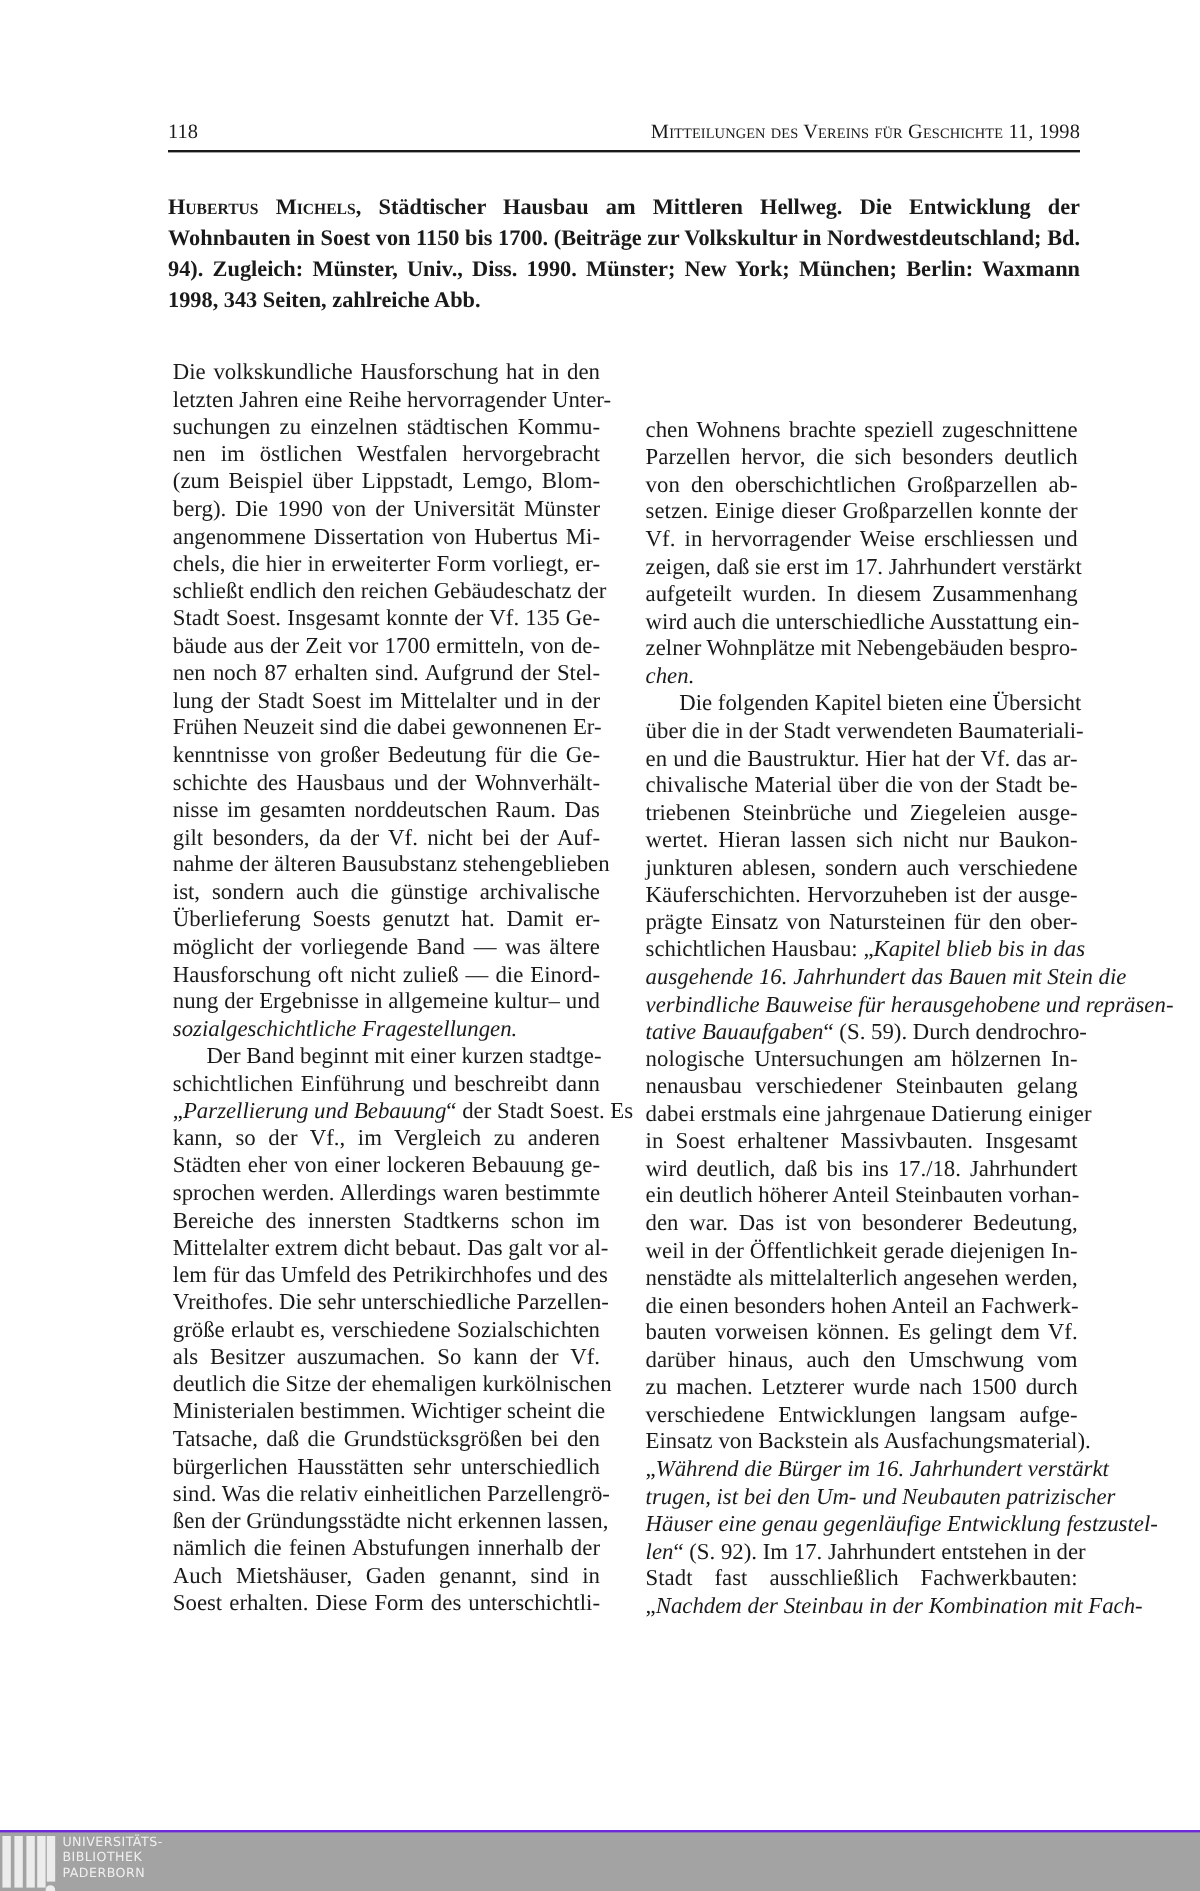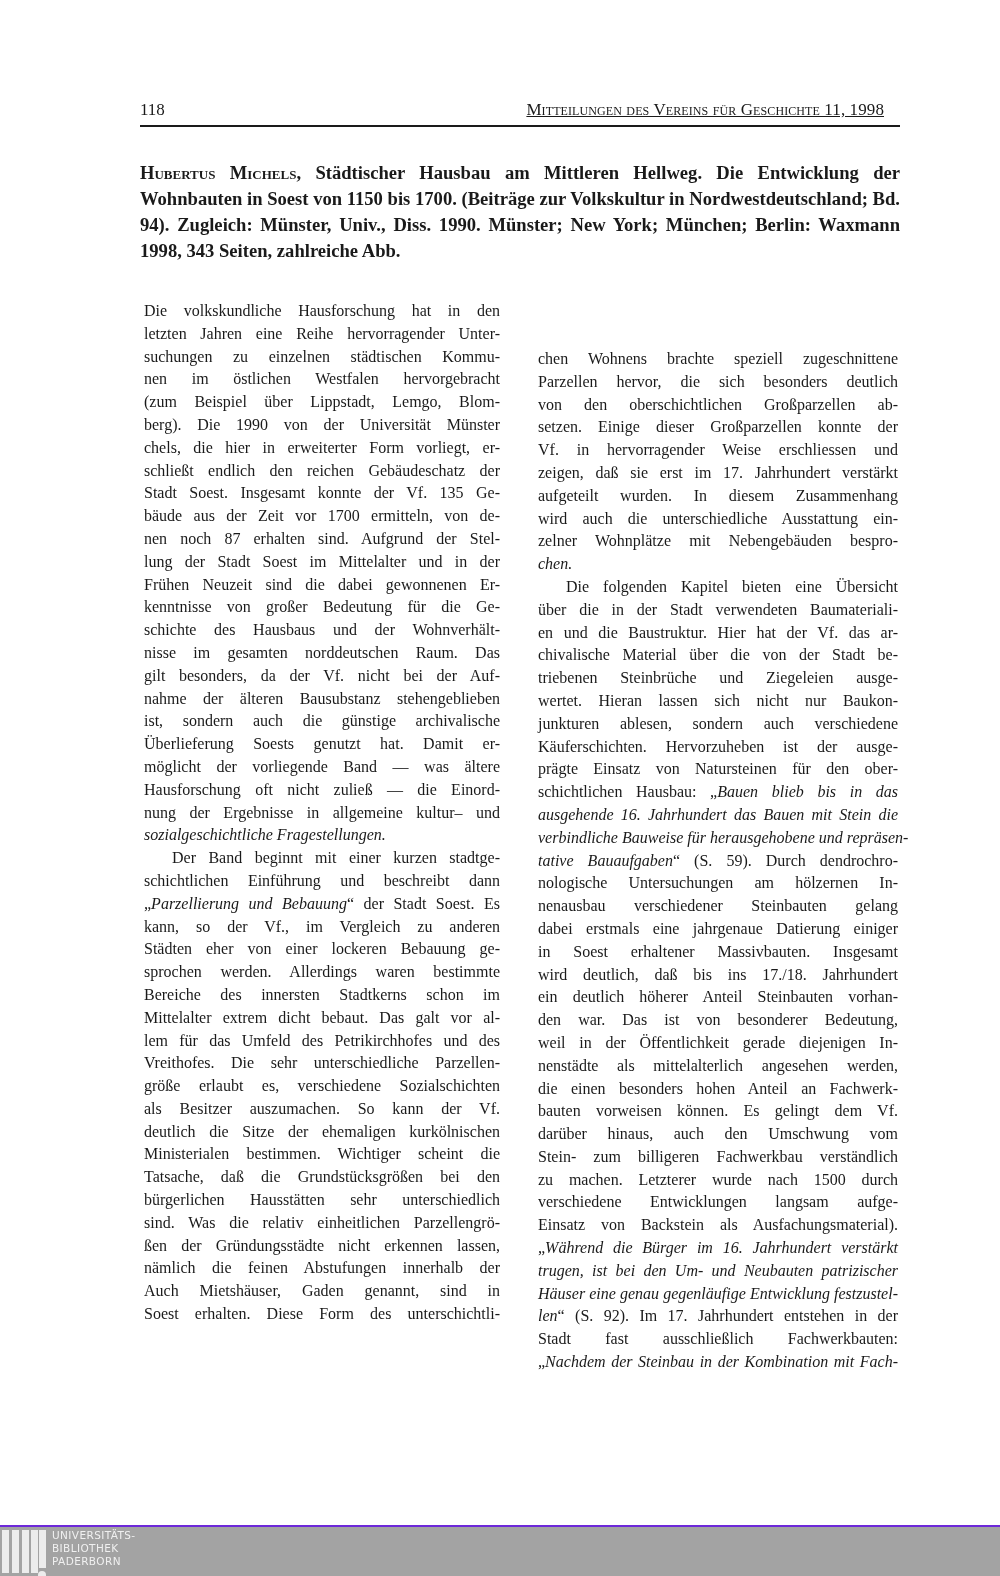--- a/index.html
+++ b/index.html
@@ -6,34 +6,34 @@
   body {
     width: 1000px; height: 1576px; position: relative; overflow: hidden;
     background: #ffffff; color: #1a1a1a;
     font-family: "Liberation Serif", "DejaVu Serif", serif;
   }
   .running-head {
     position: absolute; left: 140px; top: 97px; width: 760px; height: 26px;
     font-size: 17px; line-height: 26px;
   }
   .running-head .page-num { position: absolute; left: 0; top: 0; }
-  .running-head .journal { position: absolute; right: 16px; top: 0; font-variant: small-caps; letter-spacing: 0.1px; text-decoration: underline; }
+  .running-head .journal { position: absolute; right: 0; top: 0; font-variant: small-caps; letter-spacing: 0.1px; }
   .head-rule {
     position: absolute; left: 140px; top: 125px; width: 760px; height: 0;
     border-top: 2px solid #1a1a1a;
   }
   .biblio {
     position: absolute; left: 140px; top: 160px; width: 760px;
     font-weight: bold; font-size: 18.6px; line-height: 26px;
     text-align: justify;
   }
   .biblio .author { font-variant: small-caps; }
   .column {
     position: absolute; top: 300px; width: 356px;
-    font-size: 16px; line-height: 22.8px;
+    font-size: 19px; line-height: 22.8px;
   }
   .col-left { left: 144px; }
   .col-right { left: 538px; width: 360px; margin-top: 48px; }
   .line {
     display: block; height: 22.8px; white-space: nowrap;
     text-align: justify; text-align-last: justify;
   }
   .line.last { text-align-last: left; font-style: italic; }
   .line.indent { padding-left: 28px; }
   .it { font-style: italic; }
@@ -68,20 +68,21 @@
   <span class="author">Hubertus Michels</span><span>, Städtischer Hausbau am Mittleren Hellweg. Die Entwicklung der Wohnbauten in Soest von 1150 bis 1700. (Beiträge zur Volkskultur in Nordwestdeutschland; Bd. 94). Zugleich: Münster, Univ., Diss. 1990. Münster; New York; München; Berlin: Waxmann 1998, 343 Seiten, zahlreiche Abb.</span>
 </div>
 
 <div class="column col-left" id="col-left">
     <span class="line">Die volkskundliche Hausforschung hat in den</span>
     <span class="line">letzten Jahren eine Reihe hervorragender Unter-</span>
     <span class="line">suchungen zu einzelnen städtischen Kommu-</span>
     <span class="line">nen im östlichen Westfalen hervorgebracht</span>
     <span class="line">(zum Beispiel über Lippstadt, Lemgo, Blom-</span>
     <span class="line">berg). Die 1990 von der Universität Münster</span>
+    <span class="line">angenommene Dissertation von Hubertus Mi-</span>
     <span class="line">chels, die hier in erweiterter Form vorliegt, er-</span>
     <span class="line">schließt endlich den reichen Gebäudeschatz der</span>
     <span class="line">Stadt Soest. Insgesamt konnte der Vf. 135 Ge-</span>
     <span class="line">bäude aus der Zeit vor 1700 ermitteln, von de-</span>
     <span class="line">nen noch 87 erhalten sind. Aufgrund der Stel-</span>
     <span class="line">lung der Stadt Soest im Mittelalter und in der</span>
     <span class="line">Frühen Neuzeit sind die dabei gewonnenen Er-</span>
     <span class="line">kenntnisse von großer Bedeutung für die Ge-</span>
     <span class="line">schichte des Hausbaus und der Wohnverhält-</span>
     <span class="line">nisse im gesamten norddeutschen Raum. Das</span>
@@ -128,37 +129,36 @@
     <span class="line last">chen.</span>
     <span class="line indent">Die folgenden Kapitel bieten eine Übersicht</span>
     <span class="line">über die in der Stadt verwendeten Baumateriali-</span>
     <span class="line">en und die Baustruktur. Hier hat der Vf. das ar-</span>
     <span class="line">chivalische Material über die von der Stadt be-</span>
     <span class="line">triebenen Steinbrüche und Ziegeleien ausge-</span>
     <span class="line">wertet. Hieran lassen sich nicht nur Baukon-</span>
     <span class="line">junkturen ablesen, sondern auch verschiedene</span>
     <span class="line">Käuferschichten. Hervorzuheben ist der ausge-</span>
     <span class="line">prägte Einsatz von Natursteinen für den ober-</span>
-    <span class="line"><span>schichtlichen Hausbau: „</span><span class="it">Bauen blieb bis in das</span><span></span></span>
+    <span class="line"><span>schichtlichen Hausbau: „</span><span class="it">Kapitel blieb bis in das</span><span></span></span>
     <span class="line"><span></span><span class="it">ausgehende 16. Jahrhundert das Bauen mit Stein die</span><span></span></span>
     <span class="line"><span></span><span class="it">verbindliche Bauweise für herausgehobene und repräsen-</span><span></span></span>
     <span class="line"><span></span><span class="it">tative Bauaufgaben</span><span>“ (S. 59). Durch dendrochro-</span></span>
     <span class="line">nologische Untersuchungen am hölzernen In-</span>
     <span class="line">nenausbau verschiedener Steinbauten gelang</span>
     <span class="line">dabei erstmals eine jahrgenaue Datierung einiger</span>
     <span class="line">in Soest erhaltener Massivbauten. Insgesamt</span>
     <span class="line">wird deutlich, daß bis ins 17./18. Jahrhundert</span>
     <span class="line">ein deutlich höherer Anteil Steinbauten vorhan-</span>
     <span class="line">den war. Das ist von besonderer Bedeutung,</span>
     <span class="line">weil in der Öffentlichkeit gerade diejenigen In-</span>
     <span class="line">nenstädte als mittelalterlich angesehen werden,</span>
     <span class="line">die einen besonders hohen Anteil an Fachwerk-</span>
     <span class="line">bauten vorweisen können. Es gelingt dem Vf.</span>
     <span class="line">darüber hinaus, auch den Umschwung vom</span>
-    <span class="line">Stein- zum billigeren Fachwerkbau verständlich</span>
     <span class="line">zu machen. Letzterer wurde nach 1500 durch</span>
     <span class="line">verschiedene Entwicklungen langsam aufge-</span>
     <span class="line">Einsatz von Backstein als Ausfachungsmaterial).</span>
     <span class="line"><span>„</span><span class="it">Während die Bürger im 16. Jahrhundert verstärkt</span><span></span></span>
     <span class="line"><span></span><span class="it">trugen, ist bei den Um- und Neubauten patrizischer</span><span></span></span>
     <span class="line"><span></span><span class="it">Häuser eine genau gegenläufige Entwicklung festzustel-</span><span></span></span>
     <span class="line"><span></span><span class="it">len</span><span>“ (S. 92). Im 17. Jahrhundert entstehen in der</span></span>
     <span class="line">Stadt fast ausschließlich Fachwerkbauten:</span>
     <span class="line"><span>„</span><span class="it">Nachdem der Steinbau in der Kombination mit Fach-</span><span></span></span>
   </div>

